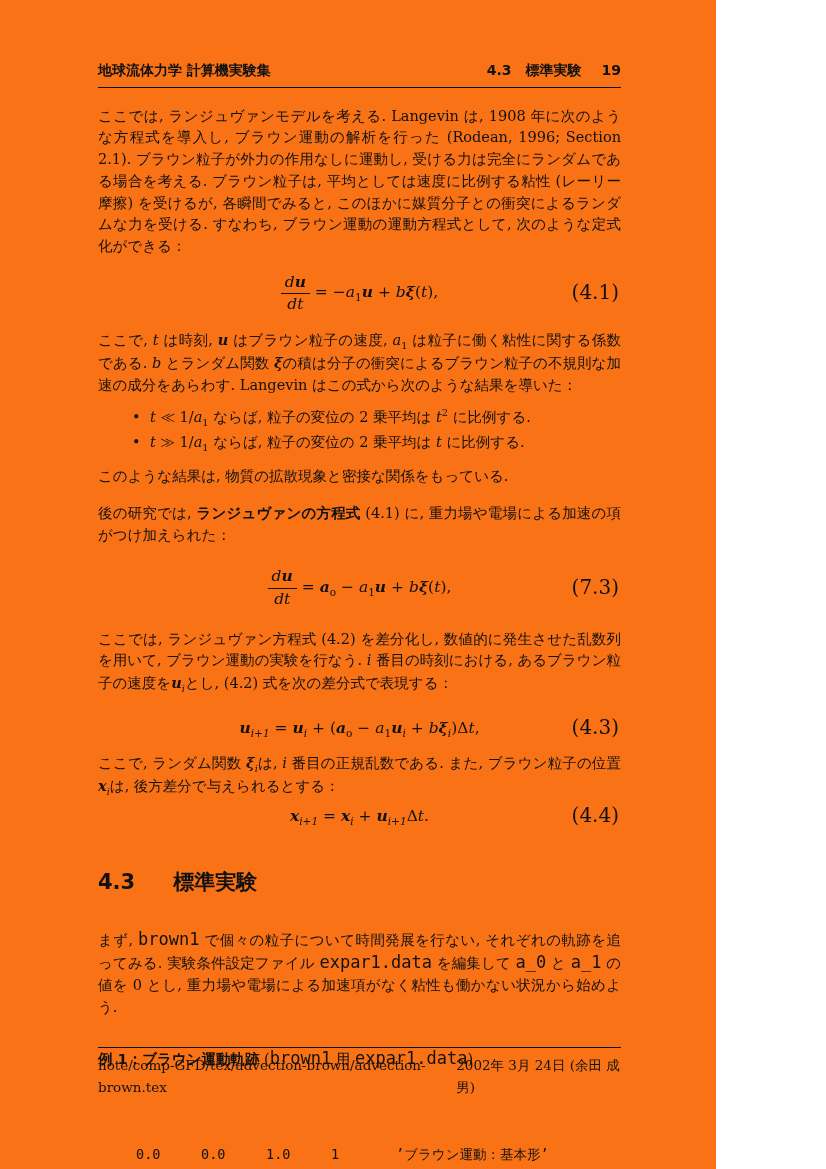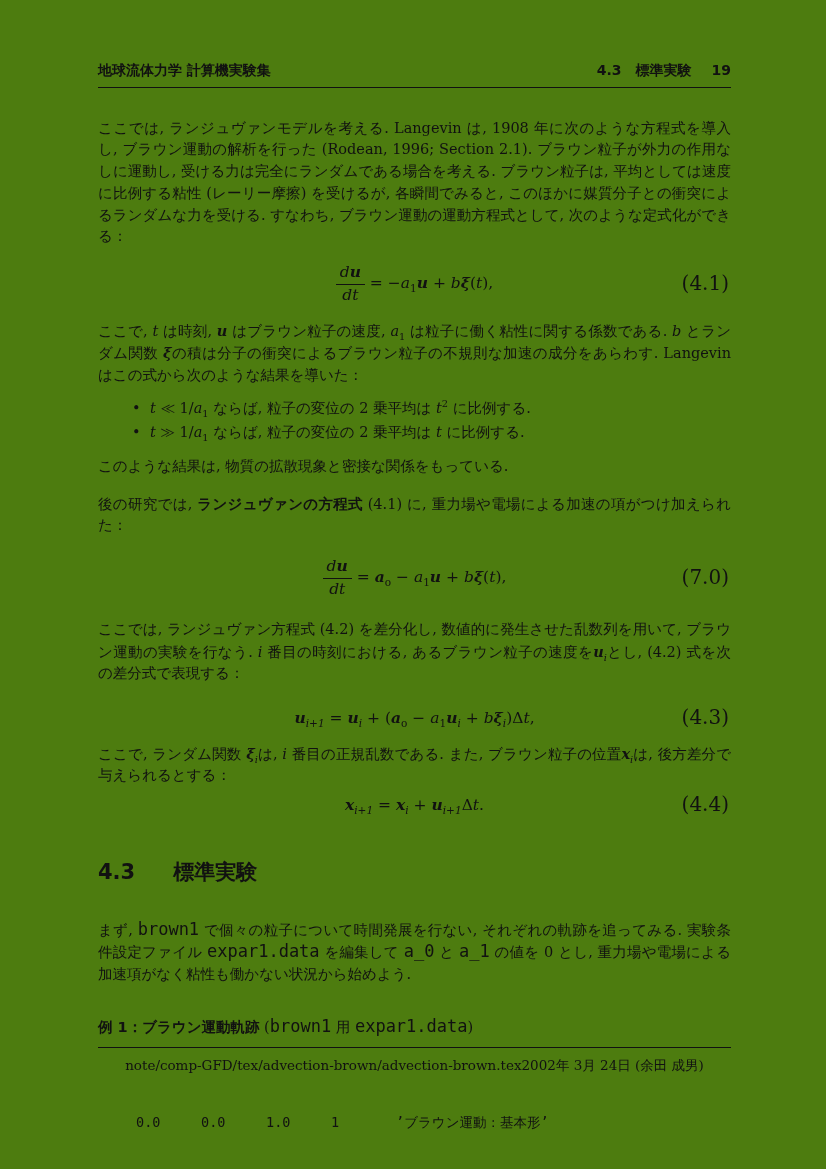--- a/index.html
+++ b/index.html
@@ -1,21 +1,21 @@
 <!DOCTYPE html>
 <html lang="ja"><head>
 <meta charset="utf-8">
 <style>
   html,body{margin:0;padding:0;background:#ffffff;}
   .page{
     position:relative;
-    width:826px;
+    width:716px;
     height:1169px;
     box-sizing:border-box;
-    background:#4d7c0f;
+    background:#f97316;
     color:#111111;
     font-family:"DejaVu Serif","Liberation Serif",serif;
     font-size:14.5px;
     line-height:21.7px;
     padding:60px 95px 4px 98px;
     overflow:hidden;
   }
   
   .hdr{
     display:flex;
@@ -23,21 +23,21 @@
     font-weight:bold;
     font-family:"DejaVu Sans","Liberation Sans",sans-serif;
     font-size:14px;
     border-bottom:1.3px solid #111;
     padding-bottom:5px;
   }
   .hdr-left{flex:1;}
   .hdr-sec{margin-right:20px;}
   
   .para{margin:0;text-align:justify;}
-  .m-top30{margin-top:30px;}
+  .m-top30{margin-top:18px;}
   .m-top16{margin-top:16px;}
   .m-top12{margin-top:12px;}
   .m-top8{margin-top:8px;}
   .mi{font-style:italic;}
   .mb{font-style:italic;font-weight:bold;}
   .b{font-weight:bold;font-family:"DejaVu Sans","Liberation Sans",sans-serif;}
   .code{font-family:"DejaVu Sans Mono","Liberation Mono",monospace;font-size:17px;}
   sub{font-size:68%;line-height:0;}
   sup{font-size:68%;line-height:0;}
   
@@ -113,21 +113,21 @@
       <li><span class="bullet-dot">•</span><span><span class="mi">t</span><span> ≪ 1/</span><span class="mi">a</span><sub>1</sub><span> ならば, 粒子の変位の 2 乗平均は </span><span class="mi">t</span><sup>2</sup><span> に比例する.</span></span></li>
       <li><span class="bullet-dot">•</span><span><span class="mi">t</span><span> ≫ 1/</span><span class="mi">a</span><sub>1</sub><span> ならば, 粒子の変位の 2 乗平均は </span><span class="mi">t</span><span> に比例する.</span></span></li>
     </ul>
 
     <p class="para m-top12">このような結果は, 物質の拡散現象と密接な関係をもっている.</p>
 
     <p class="para m-top16"><span>後の研究では, </span><span class="b">ランジュヴァンの方程式</span><span> (4.1) に, 重力場や電場による加速の項がつけ加えられた：</span></p>
 
     <div class="eq eq-tall" style="margin-top:14px;">
       <span class="eq-body"><span class="frac"><span class="num"><span class="mi">d</span><span class="mb">u</span></span><span class="den"><span class="mi">d</span><span class="mi">t</span></span></span><span><span> = </span><span class="mb">a</span><sub>o</sub><span> − </span><span class="mi">a</span><sub>1</sub><span class="mb">u</span><span> + </span><span class="mi">b</span><span class="mb">ξ</span><span>(</span><span class="mi">t</span><span>),</span></span></span>
-      <span class="eqno">(7.0)</span>
+      <span class="eqno">(7.3)</span>
     </div>
 
     <p class="para m-top8" style="margin-top:14px;"><span>ここでは, ランジュヴァン方程式 (4.2) を差分化し, 数値的に発生させた乱数列を用いて, ブラウン運動の実験を行なう. </span><span class="mi">i</span><span> 番目の時刻における, あるブラウン粒子の速度を</span><span class="mb">u</span><sub class="mi">i</sub><span>とし, (4.2) 式を次の差分式で表現する：</span></p>
 
     <div class="eq" style="margin-top:22px;">
       <span class="eq-body"><span class="mb">u</span><sub class="mi">i+1</sub><span> = </span><span class="mb">u</span><sub class="mi">i</sub><span> + (</span><span class="mb">a</span><sub>o</sub><span> − </span><span class="mi">a</span><sub>1</sub><span class="mb">u</span><sub class="mi">i</sub><span> + </span><span class="mi">b</span><span class="mb">ξ</span><sub class="mi">i</sub><span>)Δ</span><span class="mi">t</span><span>,</span></span>
       <span class="eqno">(4.3)</span>
     </div>
 
     <p class="para" style="margin-top:13px;"><span>ここで, ランダム関数 </span><span class="mb">ξ</span><sub class="mi">i</sub><span>は, </span><span class="mi">i</span><span> 番目の正規乱数である. また, ブラウン粒子の位置</span><span class="mb">x</span><sub class="mi">i</sub><span>は, 後方差分で与えられるとする：</span></p>

